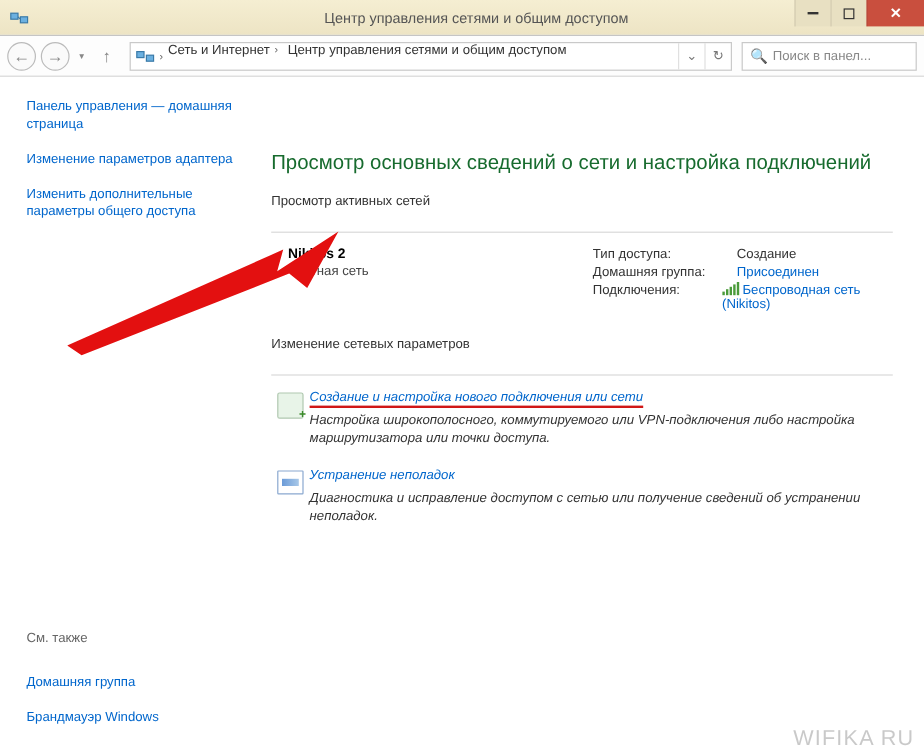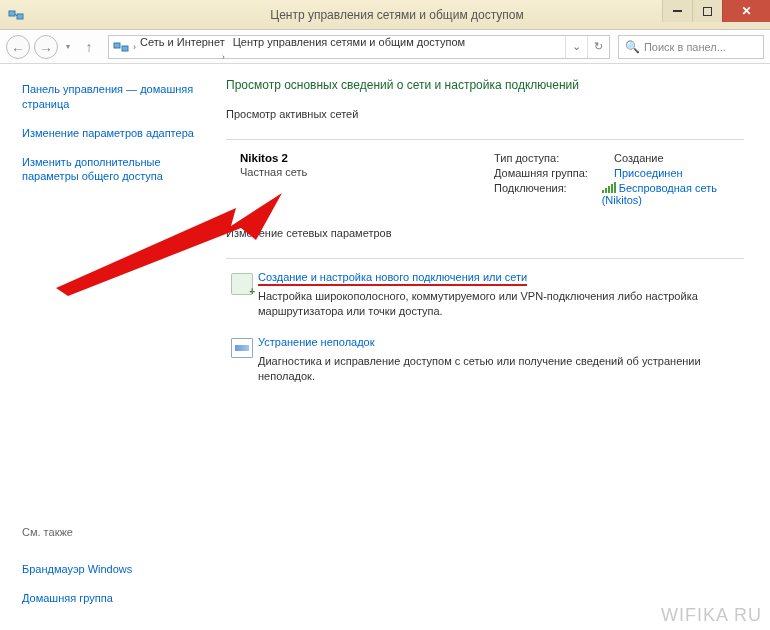--- a/index.html
+++ b/index.html
@@ -12,33 +12,33 @@
 .win-btn.close { background: #c94f3e; width: 48px; }
 .win-btn.close .x { color: #fff; font-size: 12px; font-weight: bold; }
 .win-btn .dash { width: 9px; height: 2px; background: #333; }
 .win-btn .sq { width: 9px; height: 9px; border: 1px solid #333; }
 .navbar { height: 34px; background: #fdfdfd; border-bottom: 1px solid #d8d8d8; display: flex; align-items: center; padding: 0 6px; gap: 4px; }
 .nav-arrow { width: 24px; height: 24px; border: 1px solid #bbb; border-radius: 50%; display: flex; align-items: center; justify-content: center; color: #888; font-size: 14px; background: #fafafa; }
 .nav-dd { color: #888; font-size: 8px; padding: 0 4px; }
 .nav-up { width: 22px; height: 22px; display: flex; align-items: center; justify-content: center; color: #888; font-size: 14px; }
 .addr { flex: 1; height: 24px; border: 1px solid #c9c9c9; display: flex; align-items: center; font-size: 11px; color: #333; background: #fff; margin-left: 4px; }
 .addr-icon { width: 16px; height: 16px; margin: 0 4px; }
-.addr-seg { padding: 0 4px; display: flex; align-items: flex-end; gap: 4px; height: 100%; flex-direction: column; }
+.addr-seg { padding: 0 4px; display: flex; align-items: flex-start; gap: 4px; height: 100%; }
 .addr-chev { color: #666; font-size: 9px; }
 .addr-r { margin-left: auto; display: flex; align-items: center; height: 100%; }
 .addr-rbtn { width: 22px; height: 100%; border-left: 1px solid #e0e0e0; display: flex; align-items: center; justify-content: center; color: #777; font-size: 11px; }
 .search { width: 146px; height: 24px; border: 1px solid #c9c9c9; display: flex; align-items: center; padding: 0 6px; background: #fff; margin-left: 4px; color: #888; font-size: 11px; }
 .search-icon { margin-right: 4px; font-size: 12px; color: #888; }
 .content { display: flex; height: calc(100% - 64px); }
 .sidebar { width: 208px; padding: 18px 14px 10px 22px; border-right: none; display: flex; flex-direction: column; }
 .side-link { color: #0066cc; font-size: 11px; line-height: 1.35; margin-bottom: 14px; cursor: pointer; }
 .side-footer { margin-top: auto; }
 .side-footer-head { color: #666; margin-bottom: 24px; font-size: 11px; }
 .main { flex: 1; padding: 14px 26px 10px 18px; position: relative; }
-.main-title { color: #176b2e; font-size: 12px; margin-bottom: 16px; }
+.main-title { color: #176b2e; font-size: 17px; margin-bottom: 16px; margin-top: 48px; }
 .section-head { font-size: 11px; color: #333; border-bottom: 1px solid #d9d9d9; padding-bottom: 19px; margin-bottom: 12px; }
 .net-row { display: flex; margin-bottom: 18px; }
 .net-left { flex: 1; padding-left: 14px; }
 .net-name { font-weight: bold; font-size: 11.5px; }
 .net-type { color: #444; font-size: 11px; margin-top: 2px; }
 .net-right { width: 250px; font-size: 11px; }
 .net-line { display: flex; margin-bottom: 3px; }
 .net-label { width: 120px; color: #333; }
 .net-val { color: #333; }
 .link { color: #0066cc; cursor: pointer; }
@@ -48,21 +48,21 @@
 .sig-icon span:nth-child(2){ left:3px; height:5px; }
 .sig-icon span:nth-child(3){ left:6px; height:7px; }
 .sig-icon span:nth-child(4){ left:9px; height:9px; }
 .sig-icon span:nth-child(5){ left:12px; height:11px; }
 .opt-block { display: flex; margin-bottom: 16px; }
 .opt-icon { width: 32px; display: flex; justify-content: center; padding-top: 2px; }
 .opt-icon-inner { width: 22px; height: 22px; background: #e8f4e8; border: 1px solid #b0c8b0; border-radius: 2px; position: relative; }
 .opt-icon-inner::after { content: "+"; position: absolute; right: -3px; bottom: -3px; font-size: 10px; color: #3a8a2a; font-weight: bold; }
 .opt-icon-inner2 { width: 22px; height: 20px; background: #fff; border: 1px solid #8aa8d0; border-radius: 1px; position: relative; }
 .opt-icon-inner2::before { content: ""; position: absolute; left: 3px; top: 6px; width: 14px; height: 6px; background: linear-gradient(90deg, #6b9bd8, #a8c8e8); }
-.opt-body { flex: 1; }
+.opt-body { flex: 1; font-style: italic; }
 .opt-link { color: #0066cc; font-size: 11px; cursor: pointer; }
 .opt-link.hl { border-bottom: 2px solid #d01717; padding-bottom: 1px; }
 .opt-desc { color: #333; font-size: 11px; margin-top: 6px; line-height: 1.4; }
 .watermark { position: absolute; right: 8px; bottom: 4px; font-size: 18px; font-family: Arial, sans-serif; color: rgba(100,100,100,0.35); letter-spacing: 1px; }
 .arrow-overlay { position: absolute; left: 56px; top: 178px; pointer-events: none; z-index: 10; }
 </style>
 </head>
 <body>
 
 <div class="titlebar">
@@ -118,22 +118,22 @@
   </div>
 </div>
 
 <div class="content">
   <div class="sidebar">
     <div class="side-link">Панель управления — домашняя страница</div>
     <div class="side-link">Изменение параметров адаптера</div>
     <div class="side-link">Изменить дополнительные параметры общего доступа</div>
     <div class="side-footer">
       <div class="side-footer-head">См. также</div>
+      <div class="side-link">Домашняя группа</div>
       <div class="side-link">Брандмауэр Windows</div>
-      <div class="side-link">Домашняя группа</div>
     </div>
   </div>
 
   <div class="main">
     <div class="main-title">Просмотр основных сведений о сети и настройка подключений</div>
 
     <div class="section-head">Просмотр активных сетей</div>
     <div class="net-row">
       <div class="net-left">
         <div class="net-name">Nikitos 2</div>

